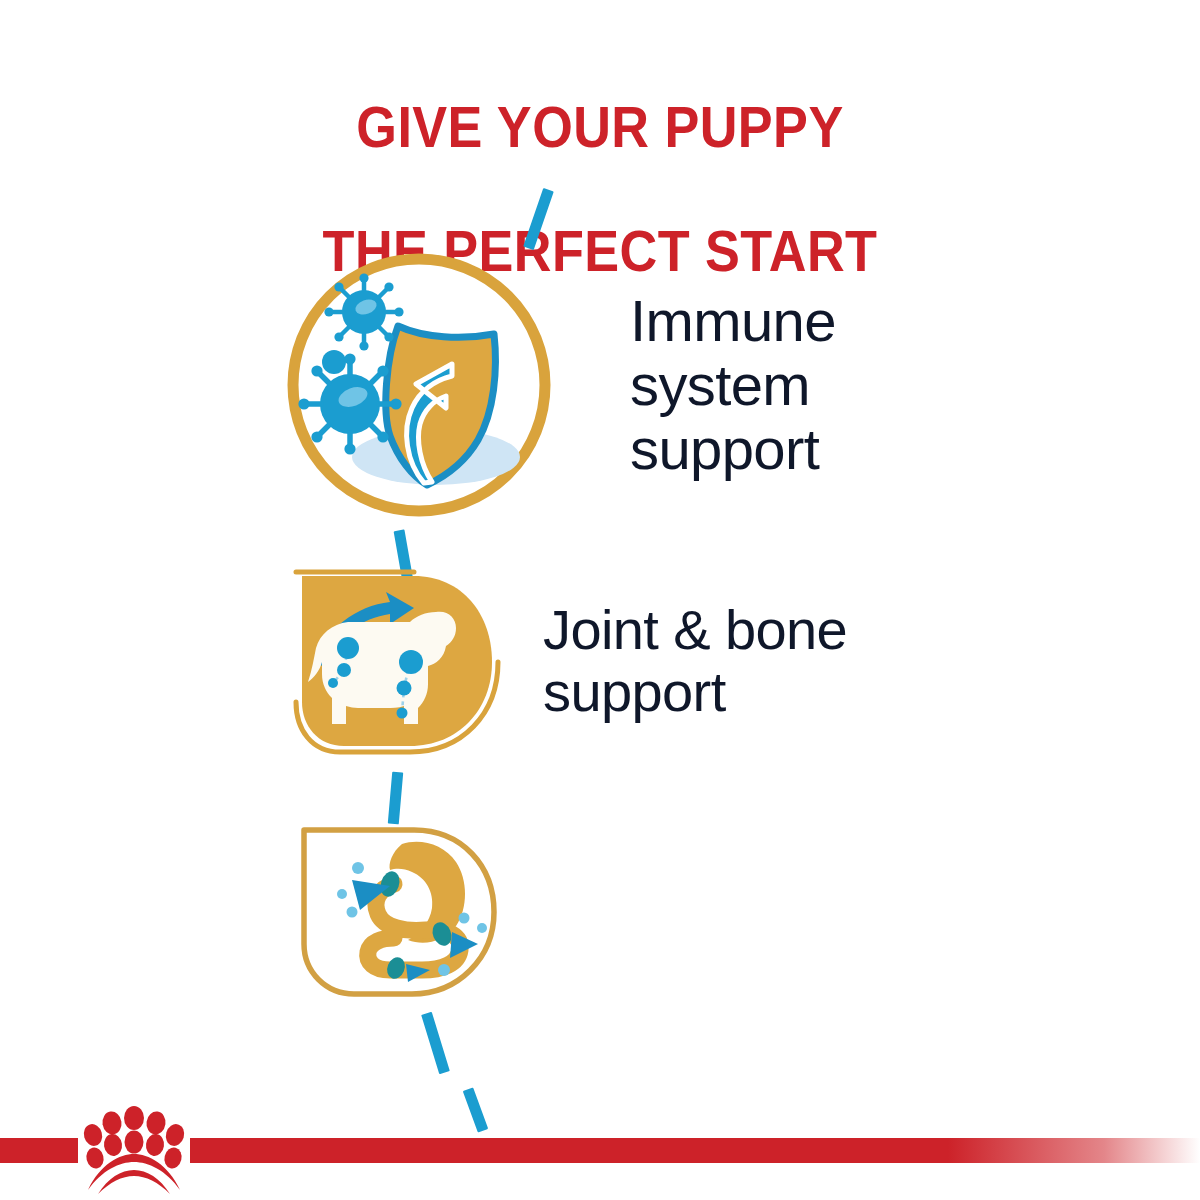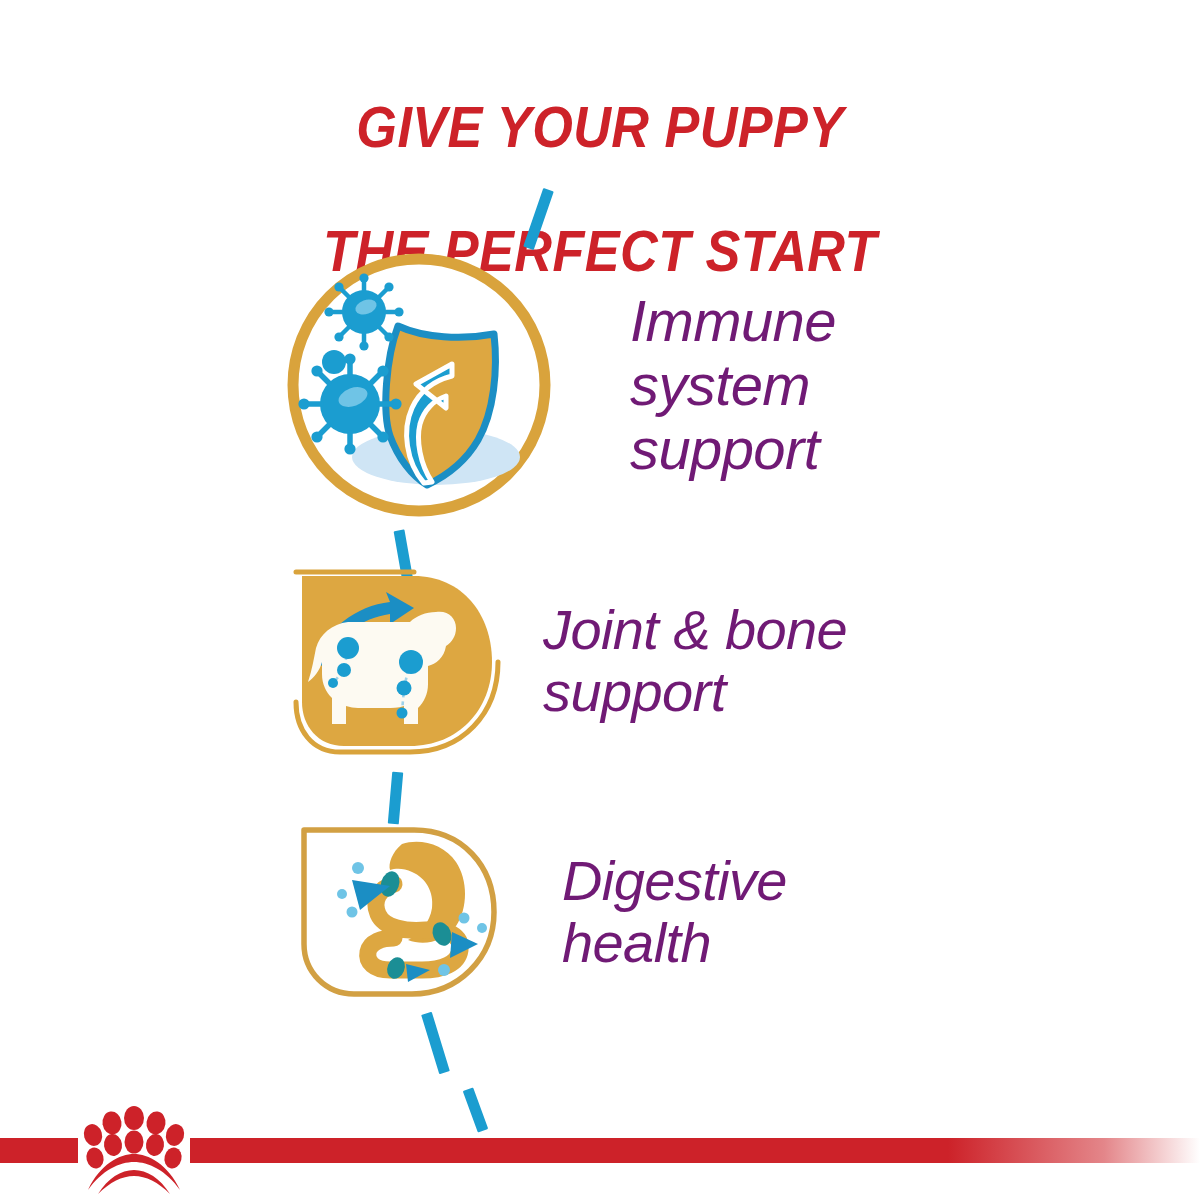--- a/index.html
+++ b/index.html
@@ -6,21 +6,20 @@
   html, body {
     width: 1200px; height: 1200px;
     background: #ffffff;
     font-family: "Liberation Sans", sans-serif;
     overflow: hidden;
   }
   #stage {
     position: relative;
     width: 1200px; height: 1200px;
     background: #ffffff;
-    font-style: italic;
   }
 
   
   #headline {
     position: absolute;
     left: 0; top: 34px;
     width: 1200px;
     text-align: center;
     color: #cd2229;
     font-weight: bold;
@@ -37,21 +36,21 @@
   .benefit {
     position: absolute;
     display: flex;
     align-items: center;
   }
   .benefit-icon {
     position: relative;
     flex: 0 0 auto;
   }
   .benefit-label {
-    color: #701a75;
+    color: #0f172a;
     font-size: 56px;
     line-height: 62px;
     font-weight: normal;
     letter-spacing: -0.6px;
     white-space: pre-line;
   }
   #row-immune   { left: 286px; top: 252px; }
   #row-immune   .benefit-label { margin-left: 78px; font-size: 58px; line-height: 64px; }
   #row-joint    { left: 286px; top: 566px; }
   #row-joint    .benefit-label { margin-left: 41px; }
@@ -249,22 +248,20 @@
         <g fill="#6fc4e6">
           <circle cx="64" cy="46" r="6"></circle>
           <circle cx="48" cy="72" r="5"></circle>
           <circle cx="58" cy="90" r="5.5"></circle>
           <circle cx="170" cy="96" r="5.5"></circle>
           <circle cx="188" cy="106" r="5"></circle>
           <circle cx="150" cy="148" r="6"></circle>
         </g>
       </svg>
     </div>
-    <div class="benefit-label">Digestive
-health</div>
   </div>
 
   <div id="bottom-bar"></div>
 
   <div id="logo">
     <div class="bg-mask"></div>
     <svg width="112" height="92" viewBox="0 0 112 92" style="position:absolute;left:0;top:0;" aria-hidden="true">
       <g fill="#cd2229">
 
         <ellipse cx="56" cy="14" rx="10" ry="12"></ellipse>

